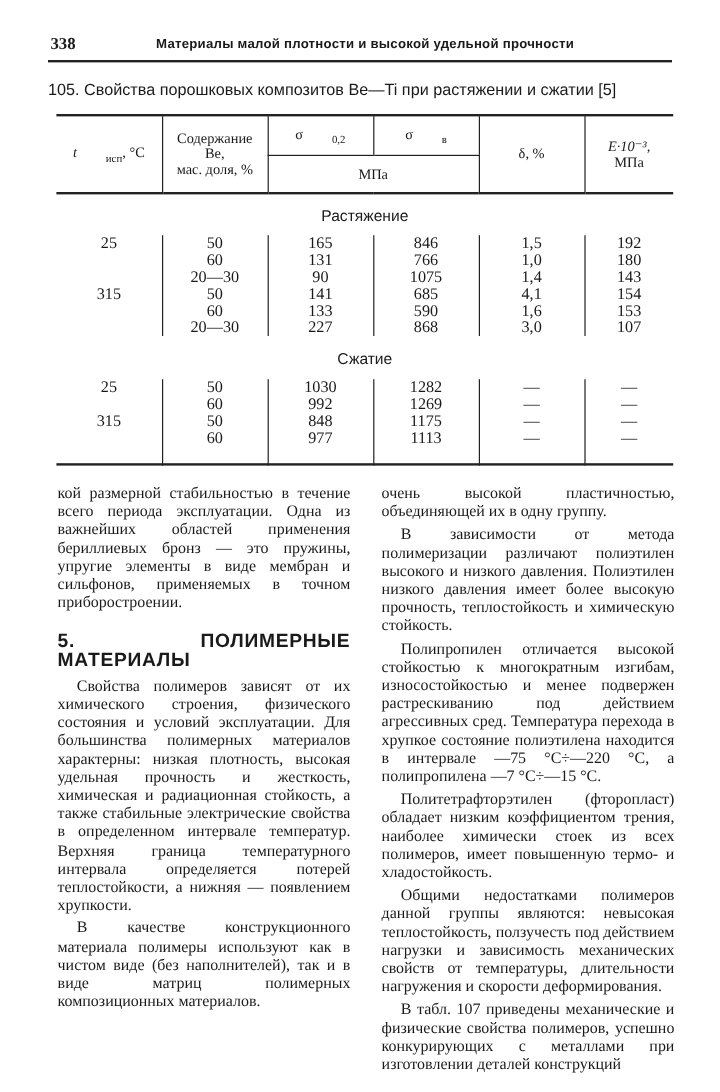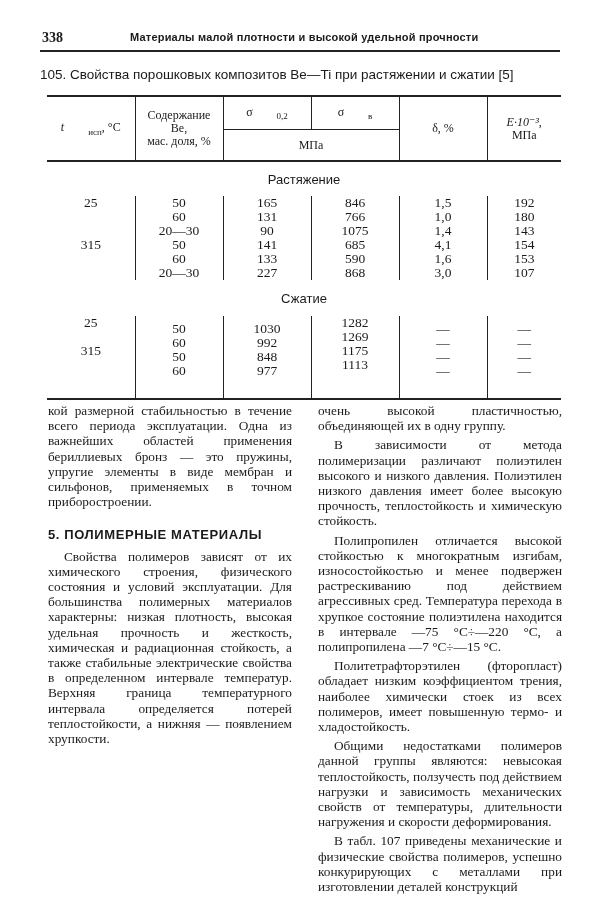--- a/index.html
+++ b/index.html
@@ -20,21 +20,21 @@
   .rule-bottom { border-bottom: 2px solid #222; }
   .vl { border-left: 1.5px solid #222; }
   .section-row td { font-family: Liberation Sans, sans-serif; font-weight: bold; font-size: 13px; }
   .num { line-height: 14px; }
   .two-col { position: absolute; top: 403px; left: 48px; width: 518px; }
   .col { position: absolute; top: 0; width: 244px; font-size: 13.3px; line-height: 15.2px; text-align: justify; }
   .col.left { left: 0; }
   .col.right { left: 270px; }
   .col p { margin: 0; }
   .col p.indent { text-indent: 16px; margin-top: 4px; }
-  .section-heading { font-family: "Liberation Sans", "DejaVu Sans", sans-serif; font-weight: bold; font-size: 13px;
+  .section-heading { font-family: "Liberation Sans", "DejaVu Sans", sans-serif; font-weight: bold; font-size: 16px;
          letter-spacing: 0.6px; margin: 18px 0 6px 0; }
   sub { font-size: 9px; padding-left: 24px; }
 </style>
 </head>
 <body>
 
 <div class="page-header">
   <span class="page-num">338</span>
   <span class="running-title">Материалы малой плотности и высокой удельной прочности</span>
 </div>
@@ -146,21 +146,21 @@
         <div>60</div>
         <div>50</div>
         <div>60</div>
       </td>
       <td class="vl num" style="padding-bottom:14px">
         <div>1030</div>
         <div>992</div>
         <div>848</div>
         <div>977</div>
       </td>
-      <td class="vl num" style="padding-bottom:26px">
+      <td class="vl num" style="padding-bottom:14px">
         <div>1282</div>
         <div>1269</div>
         <div>1175</div>
         <div>1113</div>
       </td>
       <td class="vl num" style="padding-bottom:14px">
         <div>—</div>
         <div>—</div>
         <div>—</div>
         <div>—</div>
@@ -174,20 +174,21 @@
     </tr>
   </tbody>
     </table>
 </div>
 
 <div class="two-col">
   <div class="col left">
     <p>кой размерной стабильностью в течение всего периода эксплуатации. Одна из важнейших областей применения бериллиевых бронз — это пружины, упругие элементы в виде мембран и сильфонов, применяемых в точном приборостроении.</p>
     <div class="section-heading">5. ПОЛИМЕРНЫЕ МАТЕРИАЛЫ</div>
     <p class="indent">Свойства полимеров зависят от их химического строения, физического состояния и условий эксплуатации. Для большинства полимерных материалов характерны: низкая плотность, высокая удельная прочность и жесткость, химическая и радиационная стойкость, а также стабильные электрические свойства в определенном интервале температур. Верхняя граница температурного интервала определяется потерей теплостойкости, а нижняя — появлением хрупкости.</p>
+    <p class="indent">В качестве конструкционного материала полимеры используют как в чистом виде (без наполнителей), так и в виде матриц полимерных композиционных материалов.</p>
   </div>
   <div class="col right">
     <p>очень высокой пластичностью, объединяющей их в одну группу.</p>
     <p class="indent">В зависимости от метода полимеризации различают полиэтилен высокого и низкого давления. Полиэтилен низкого давления имеет более высокую прочность, теплостойкость и химическую стойкость.</p>
     <p class="indent">Полипропилен отличается высокой стойкостью к многократным изгибам, износостойкостью и менее подвержен растрескиванию под действием агрессивных сред. Температура перехода в хрупкое состояние полиэтилена находится в интервале —75 °С÷—220 °С, а полипропилена —7 °С÷—15 °С.</p>
     <p class="indent">Политетрафторэтилен (фторопласт) обладает низким коэффициентом трения, наиболее химически стоек из всех полимеров, имеет повышенную термо- и хладостойкость.</p>
     <p class="indent">Общими недостатками полимеров данной группы являются: невысокая теплостойкость, ползучесть под действием нагрузки и зависимость механических свойств от температуры, длительности нагружения и скорости деформирования.</p>
     <p class="indent">В табл. 107 приведены механические и физические свойства полимеров, успешно конкурирующих с металлами при изготовлении деталей конструкций</p>
   </div>
 </div>

